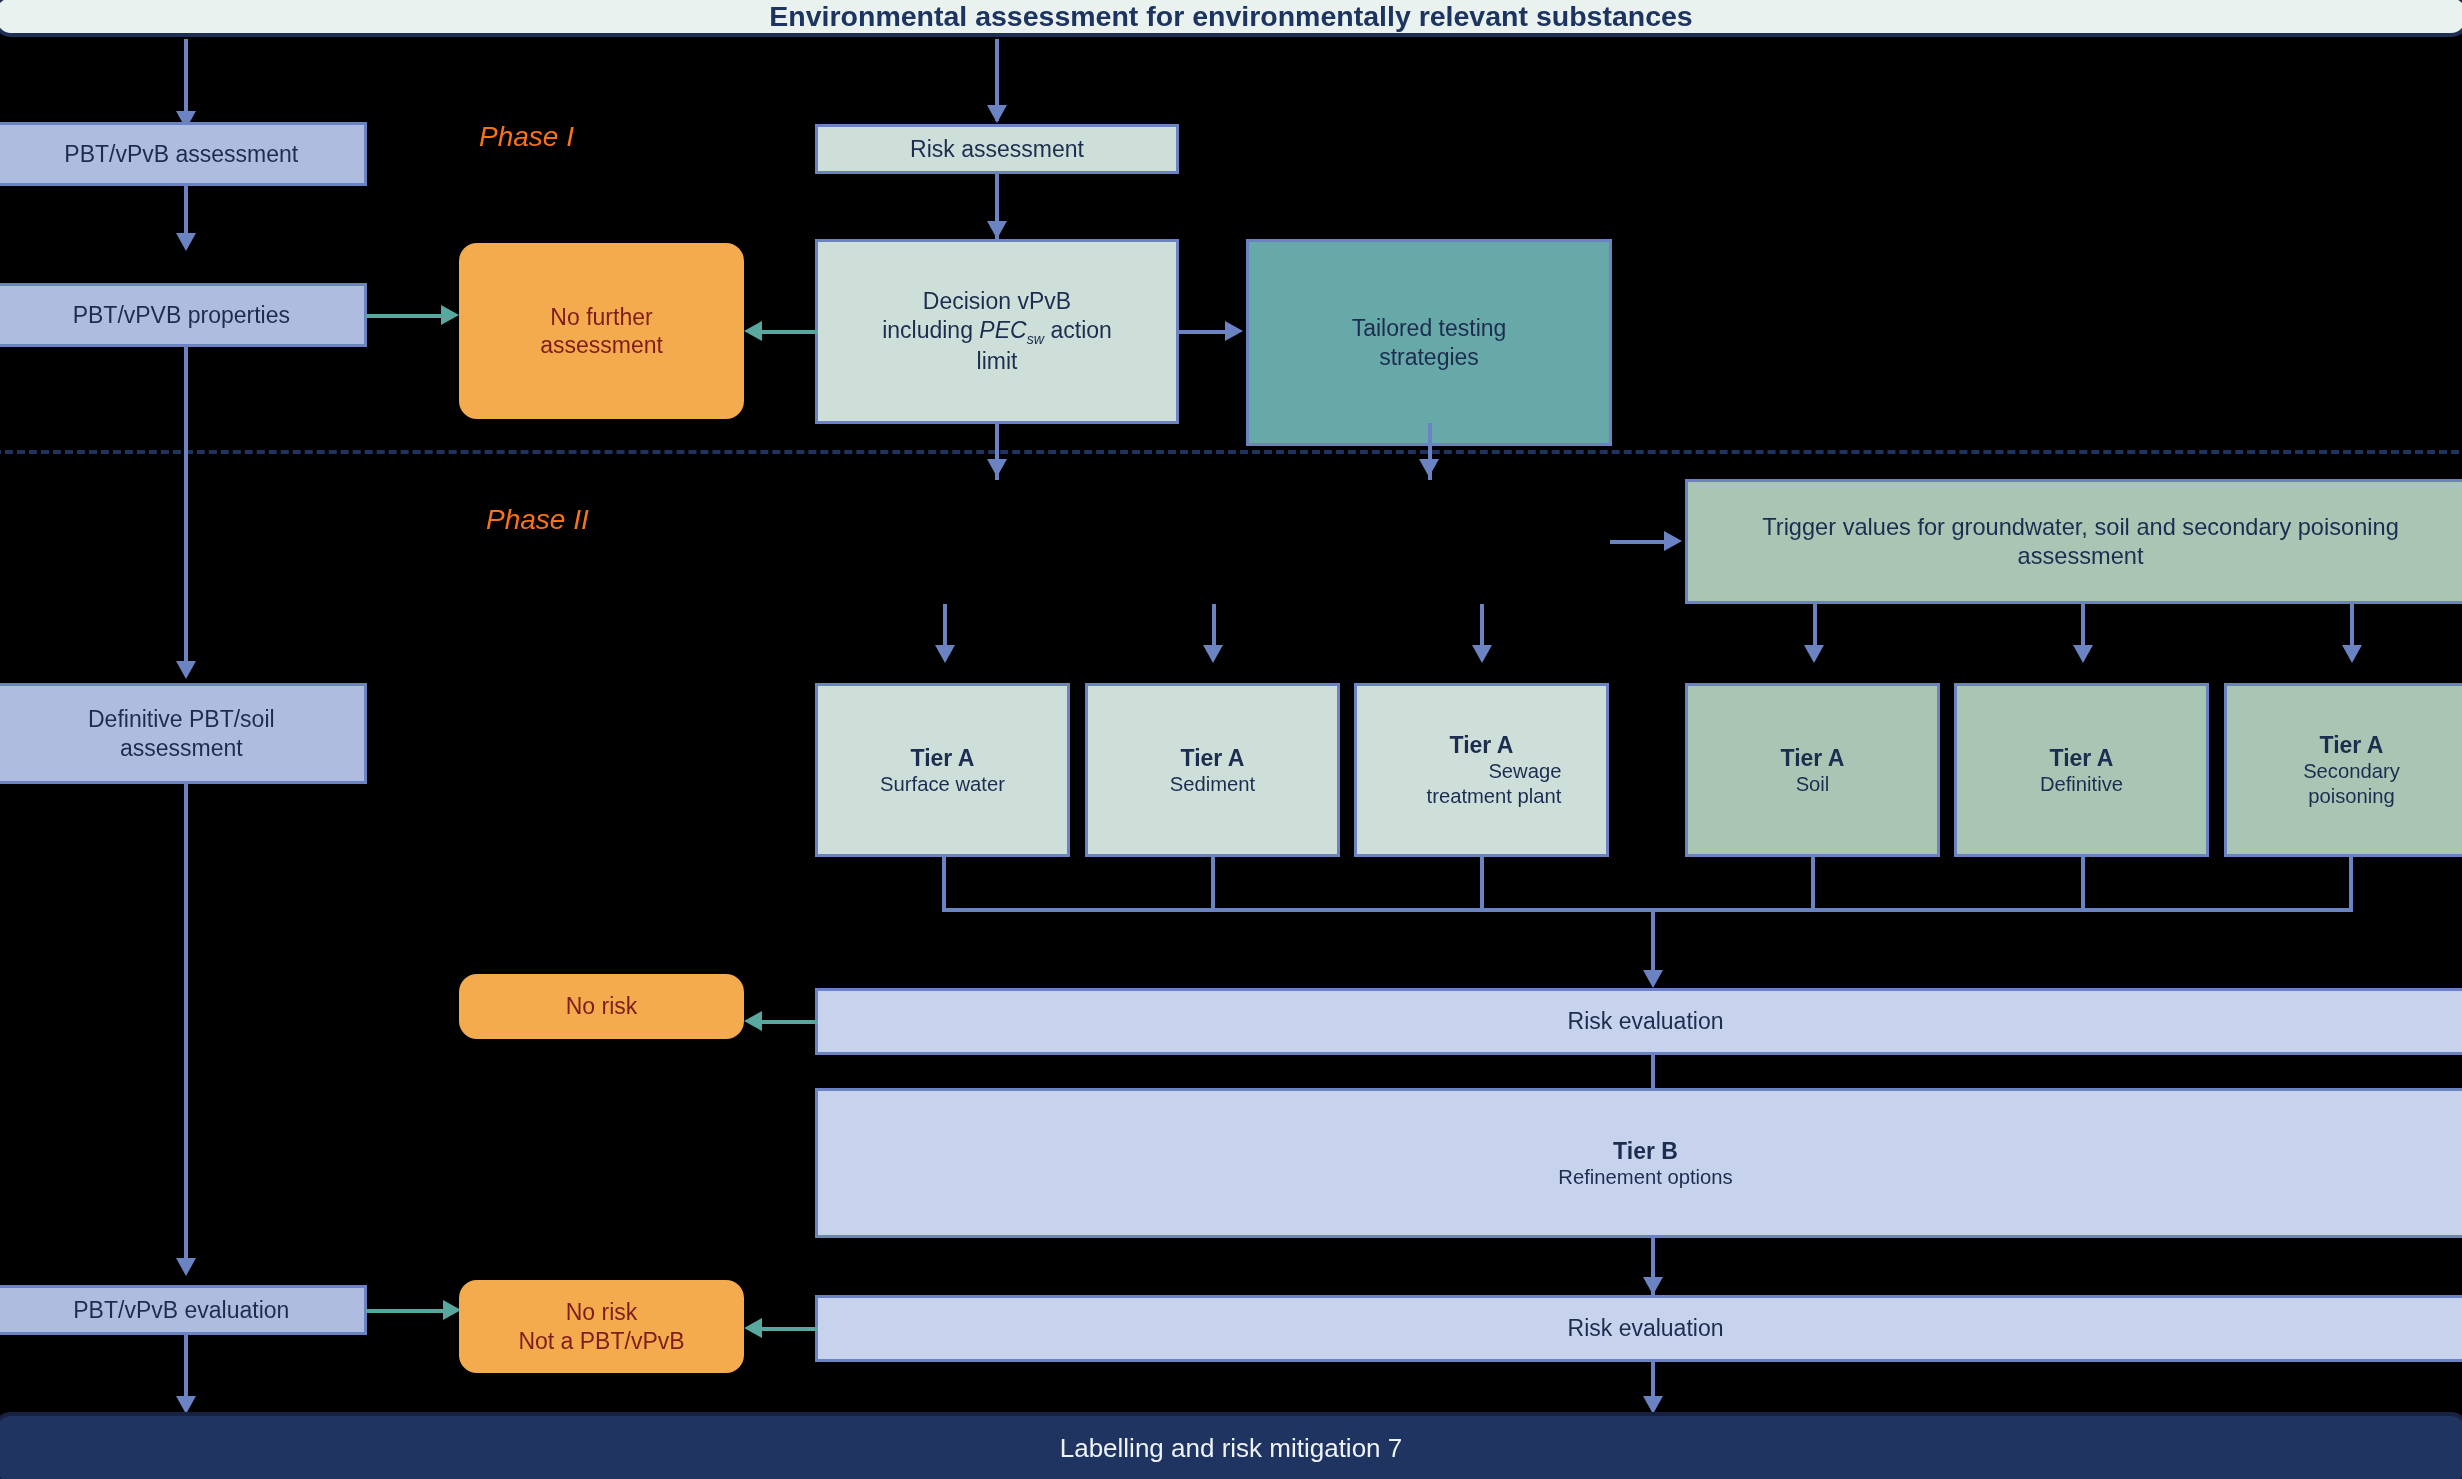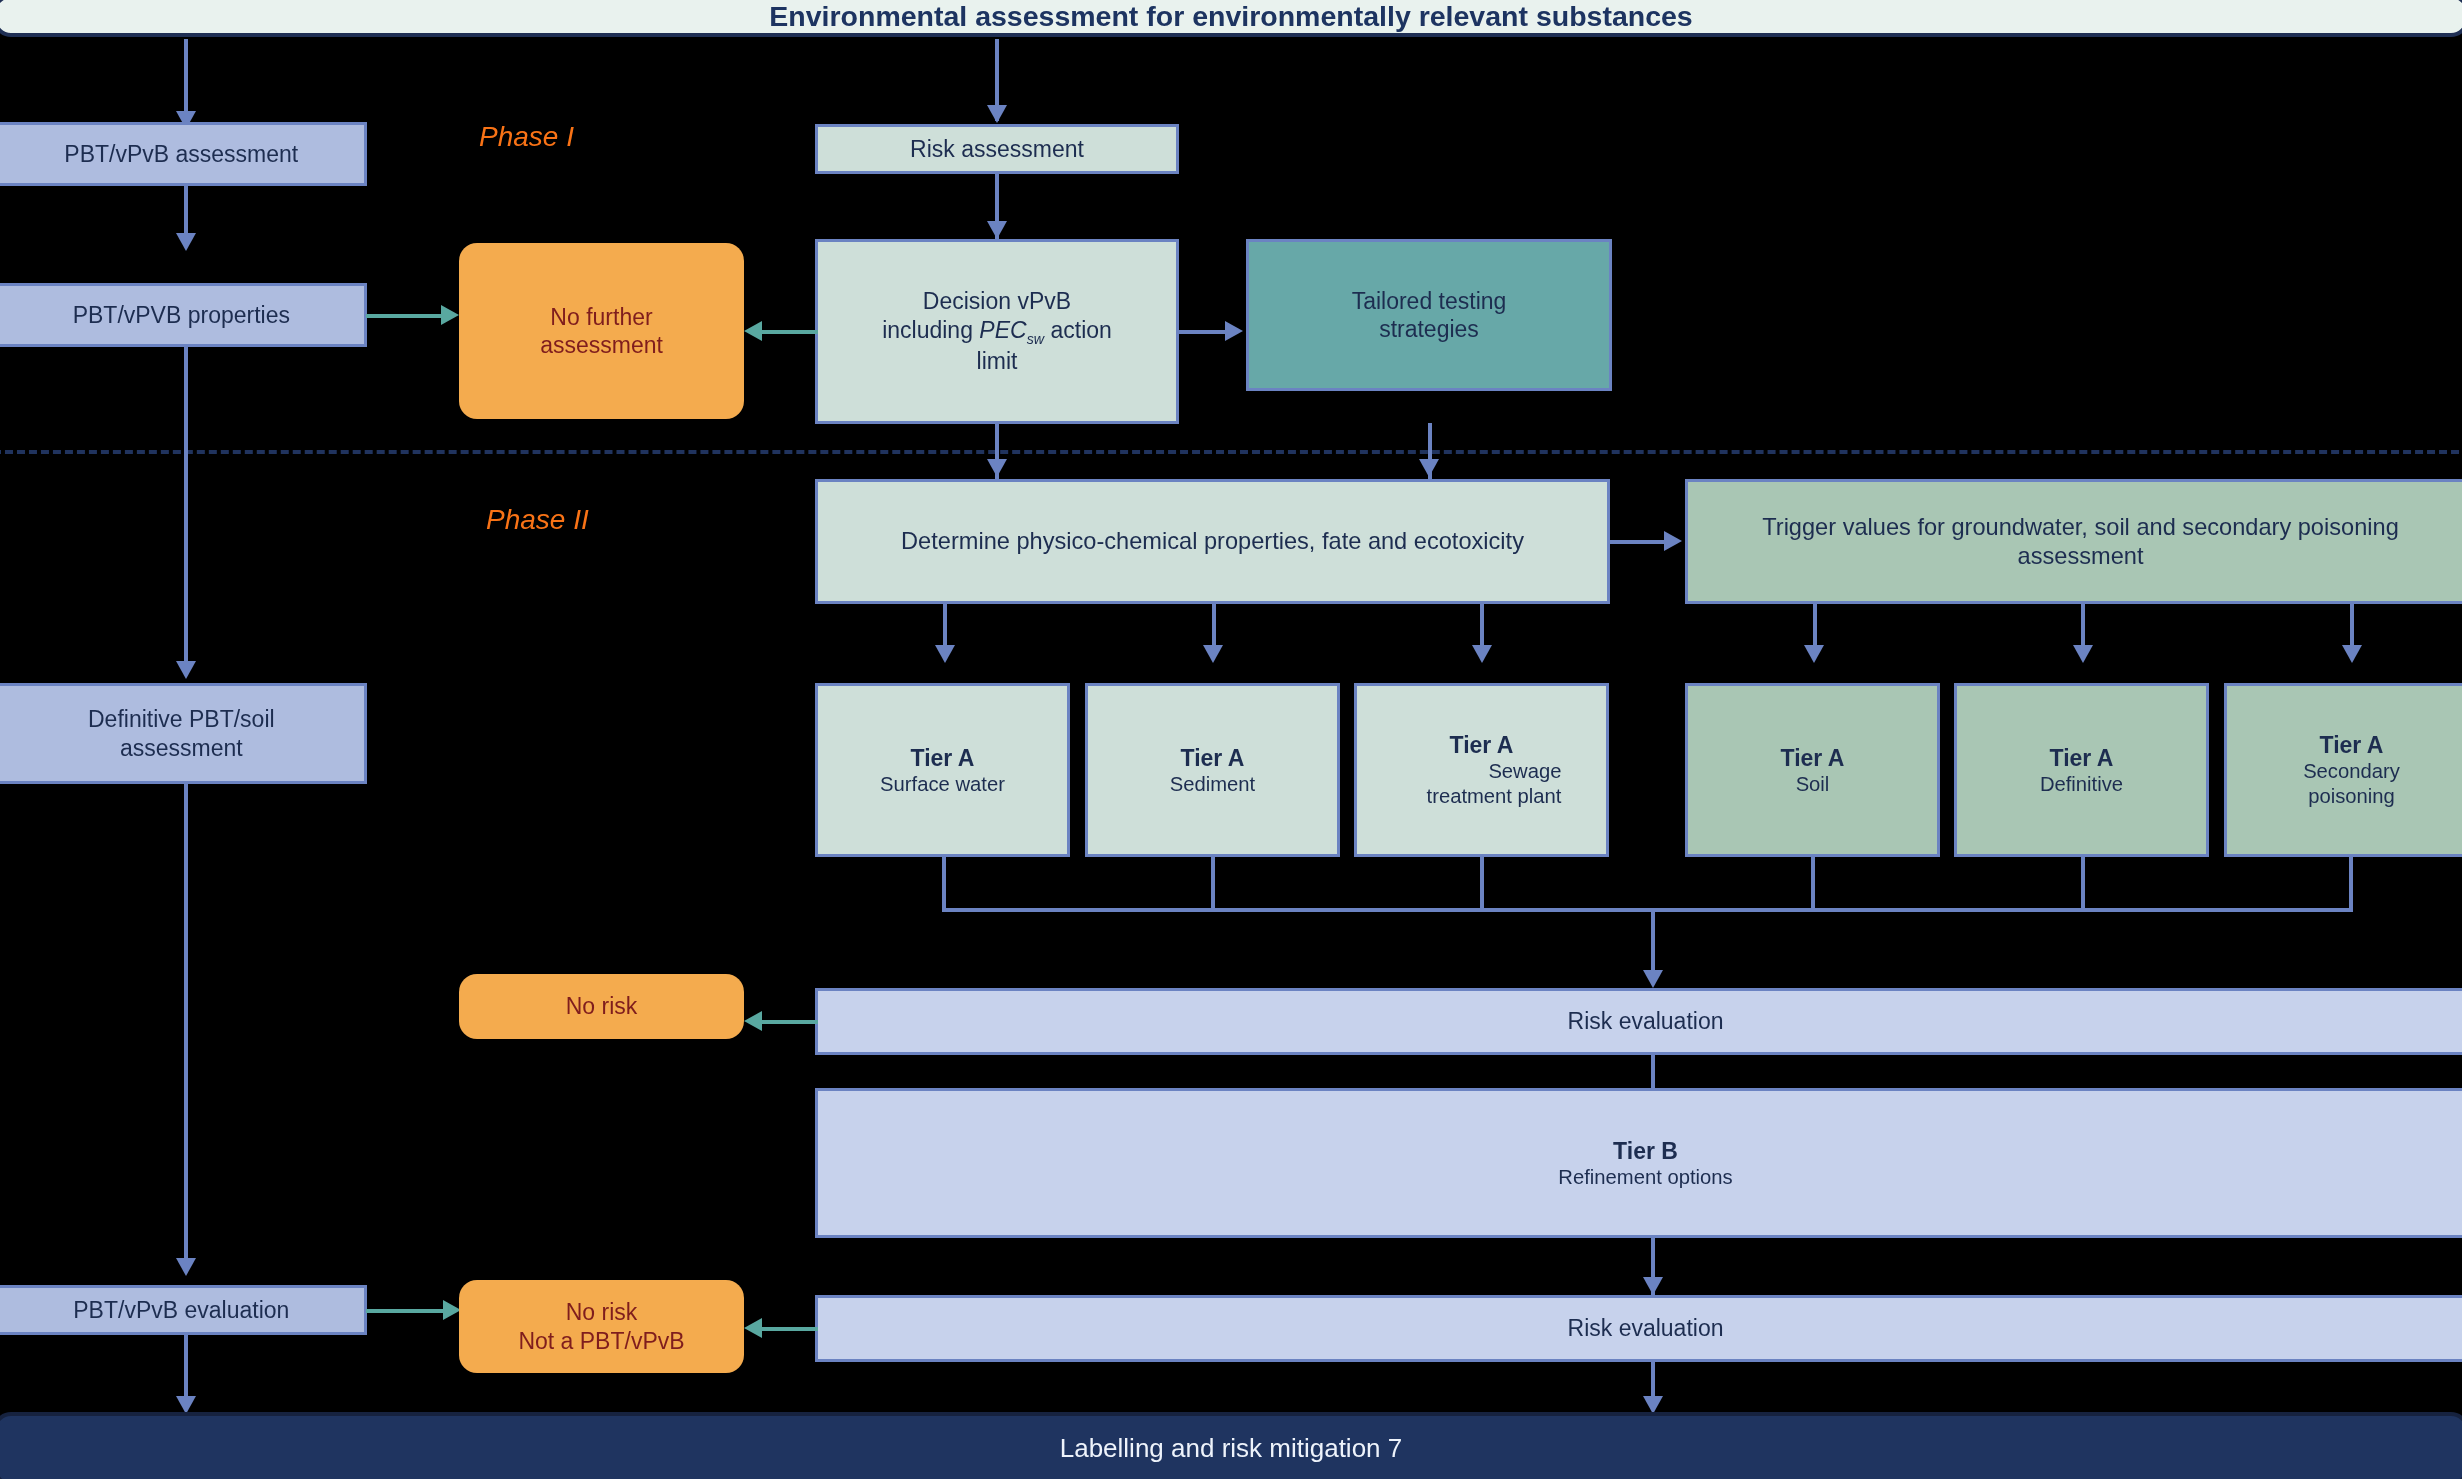--- a/index.html
+++ b/index.html
@@ -112,33 +112,30 @@
   <div class="hline hline-t" style="left:762px;top:330px;width:56px;"></div>
   <div class="arrow arrow-left-t" style="left:744px;top:321px;"></div>
 
   <div class="box p-orange" style="left:459px;top:243px;width:285px;height:176px;font-size:23px;">
     <span style="max-width:201px;">No further assessment</span>
   </div>
 
   <div class="hline" style="left:1179px;top:330px;width:49px;"></div>
   <div class="arrow arrow-right" style="left:1225px;top:321px;"></div>
 
-  <div class="box p-teal" style="left:1246px;top:239px;width:366px;height:152px;font-size:23px;">
+  <div class="box p-teal" style="left:1246px;top:239px;width:366px;height:207px;font-size:23px;">
     <span style="max-width:229px;">Tailored testing strategies</span>
   </div>
 
   <div class="vline" style="left:995px;top:423px;height:57px;"></div>
   <div class="arrow arrow-down" style="left:987px;top:459px;"></div>
 
   <div class="vline" style="left:1428px;top:423px;height:57px;"></div>
   <div class="arrow arrow-down" style="left:1419px;top:459px;"></div>
 
-  <div class="box p-mint" style="left:815px;top:479px;width:795px;height:125px;font-size:23.6px;">
-    <span style="max-width:722px;">Determine physico-chemical properties, fate and ecotoxicity</span>
-  </div>
 
   <div class="hline" style="left:1610px;top:540px;width:56px;"></div>
   <div class="arrow arrow-right" style="left:1664px;top:531px;"></div>
 
   <div class="box p-green" style="left:1685px;top:479px;width:791px;height:125px;font-size:23.6px;">
     <span style="max-width:722px;">Trigger values for groundwater, soil and secondary poisoning assessment</span>
   </div>
 
   <div class="vline" style="left:943px;top:604px;height:51px;"></div>
   <div class="arrow arrow-down" style="left:935px;top:645px;"></div>

